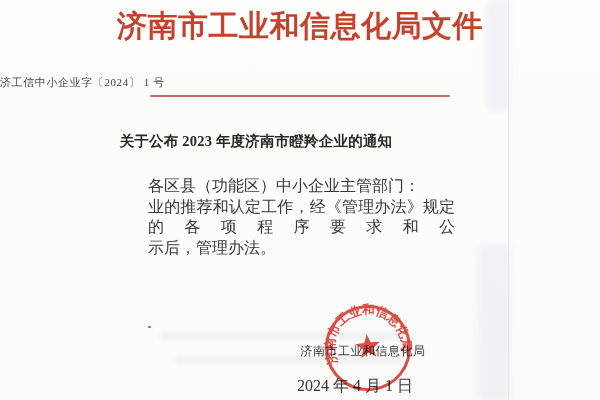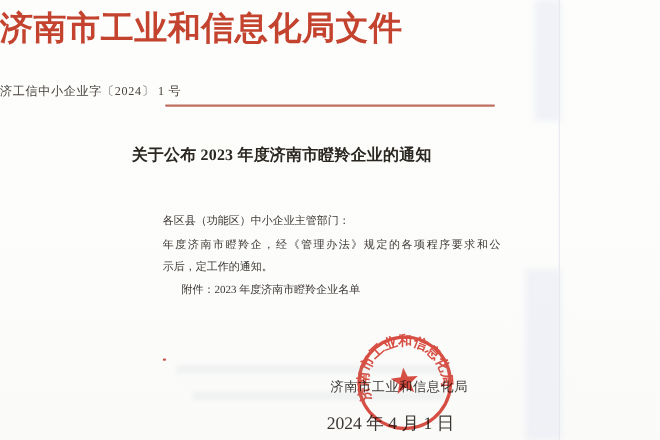--- a/index.html
+++ b/index.html
@@ -4,40 +4,40 @@
 <style>
   html,body { margin:0; padding:0; background:#ffffff; }
   .page {
     position:relative; width:600px; height:400px; overflow:hidden;
     background: linear-gradient(180deg,#fdfdfc 0%,#fcfcfb 60%,#fafaf9 100%);
     font-family:"Liberation Serif","DejaVu Serif",serif;
   }
   .abs { position:absolute; }
 
   .header-title {
-    left:0; top:6px; width:600px; text-align:left;
+    left:0; top:6px; width:600px; text-align:center;
     font-size:30px; font-weight:700; letter-spacing:0.5px;
     color:#c4432f; line-height:40px; white-space:nowrap;
   }
   .doc-number {
     left:0; top:75px; width:600px; text-align:left;
     font-size:11px; color:#46403a; letter-spacing:0.6px; white-space:nowrap;
   }
   .red-rule {
     left:150px; top:95px; width:300px; height:2px;
     background:#bf6f60; border-radius:1px;
   }
   .doc-title {
     left:0; top:130px; width:512px; text-align:center;
     font-size:14.5px; font-weight:700; color:#2a2620;
     letter-spacing:0.2px; line-height:22px; white-space:nowrap;
   }
   .body-block {
     left:148px; top:176px; width:307px;
-    font-size:10px; line-height:20.6px; color:#3b3733;margin-top:16px;
+    font-size:16px; line-height:20.6px; color:#3b3733;
   }
   .bl { min-height:20.6px; }
   .just { text-align:justify; text-align-last:justify; }
   .ind1 { text-indent:20px; }
   .ind2 { text-indent:17px; }
 
   .signer {
     left:298px; top:343px; width:130px; text-align:center;
     font-size:12px; color:#3b3733; letter-spacing:0.5px;
     line-height:16px; white-space:nowrap;
@@ -68,23 +68,22 @@
   <div class="abs header-title">济南市工业和信息化局文件</div>
 
   <div class="abs doc-number">济工信中小企业字〔2024〕 1 号</div>
 
   <div class="abs red-rule"></div>
 
   <div class="abs doc-title">关于公布 2023 年度济南市瞪羚企业的通知</div>
 
   <div class="abs body-block">
     <div class="bl">各区县（功能区）中小企业主管部门：</div>
-    <div class="bl just">年度济南市瞪羚企，经《管理办法》规定的各项程序要求和公</div>
-    <div class="bl">示后，定工作的通知。</div>
-    <div class="bl ind2">附件：2023 年度济南市瞪羚企业名单</div>
+    <div class="bl just">业的推荐和认定工作，经《管理办法》规定的各项程序要求和公</div>
+    <div class="bl">示后，管理办法。</div>
   </div>
 
   <div class="abs signer">济南市工业和信息化局</div>
 
   <div class="abs issue-date">2024 年 4 月 1 日</div>
 
   <svg class="abs seal" width="92" height="92" viewBox="0 0 92 92" xmlns="http://www.w3.org/2000/svg">
     <defs>
       <path id="sealArc" d="M 14.1 57.6 A 34 34 0 1 1 77.9 57.6" fill="none"></path>
     </defs>

